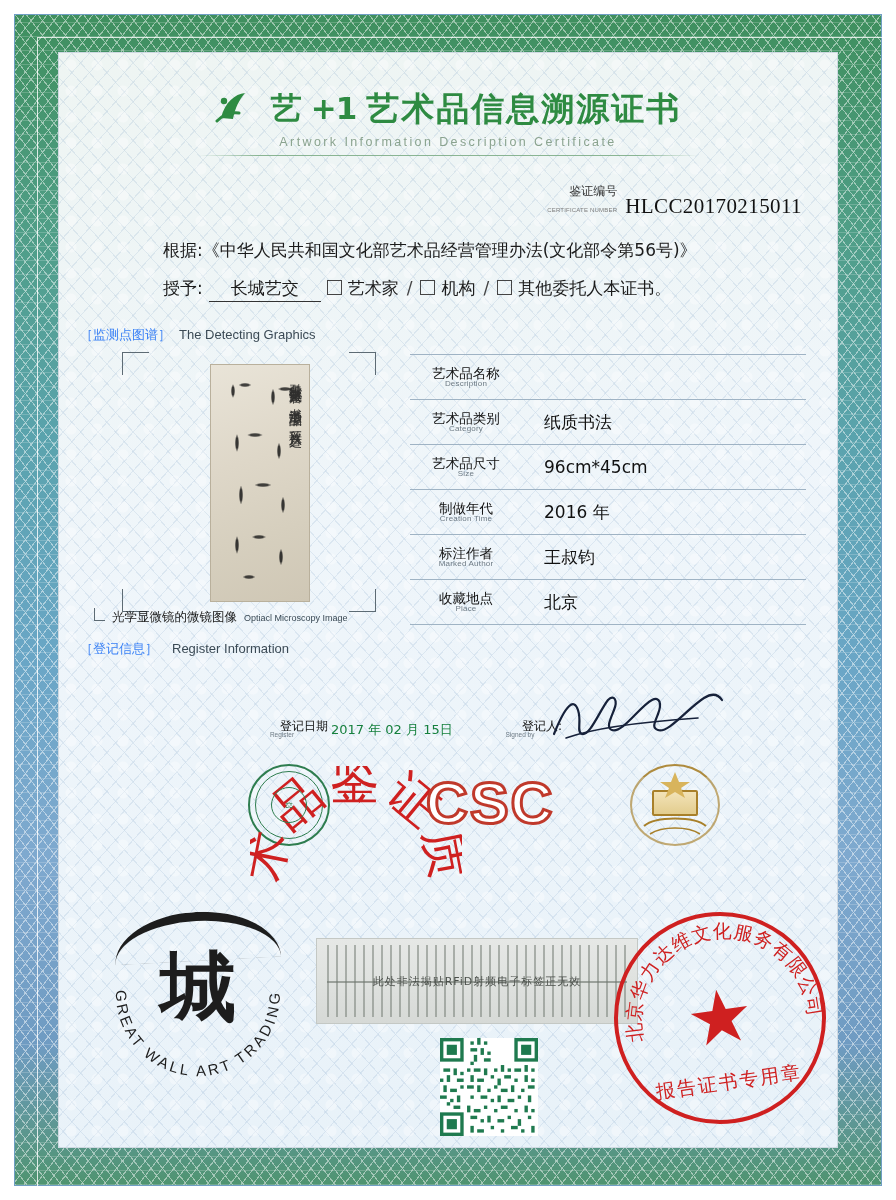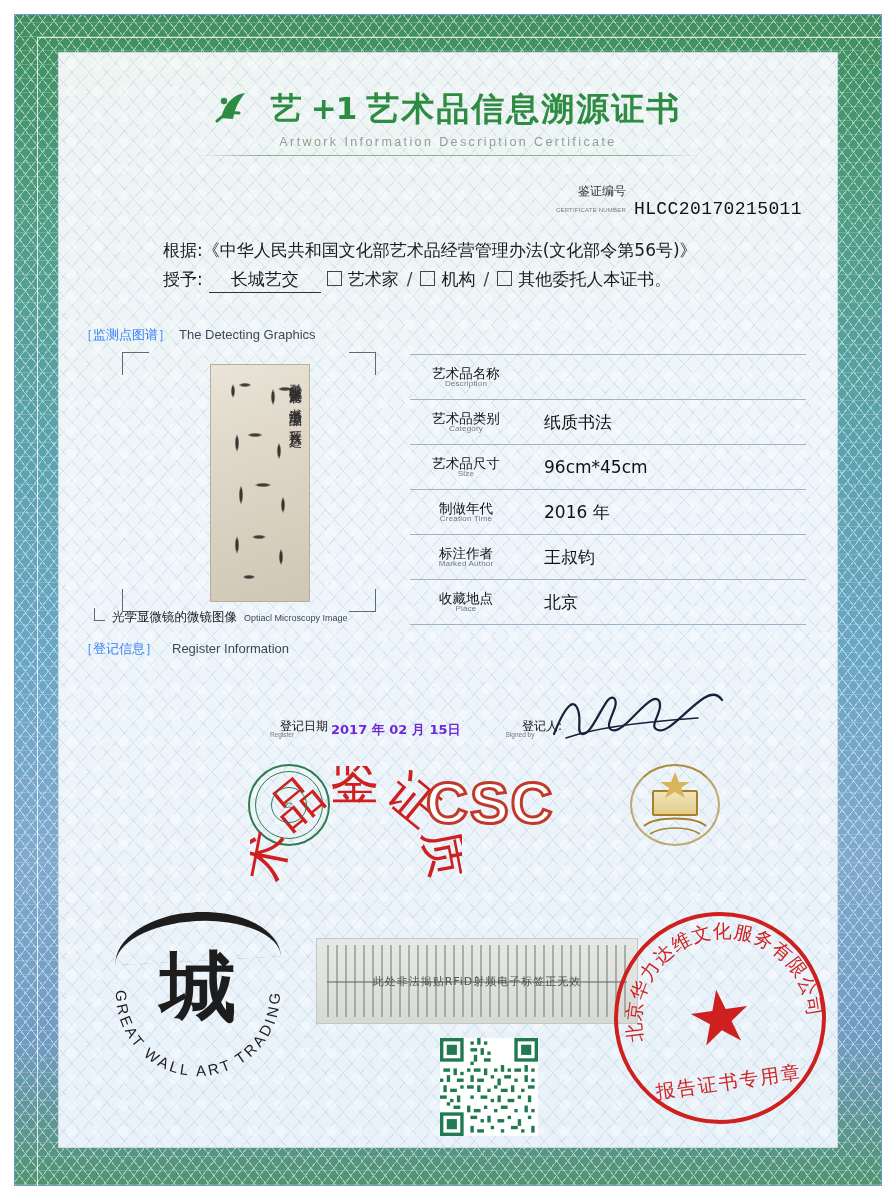--- a/index.html
+++ b/index.html
@@ -144,40 +144,40 @@
     font-family: "DejaVu Sans", sans-serif;
     font-size: 12px;
     color: #333;
   }
   .certno-label .en {
     font-size: 6px;
     color: #7b7b7b;
     letter-spacing: 0.2px;
   }
   .certno-value {
-    font-family: Liberation Mono, monospace;
-    font-size: 18px;
+    font-family: Liberation Serif, serif;
+    font-size: 21px;
     color: #111;
     letter-spacing: 0.4px;
   }
 
   
   .statement {
     position: absolute;
     left: 105px; top: 186px;
     width: 620px;
   }
   .stmt-line1 {
     font-family: "DejaVu Sans", sans-serif;
     font-size: 17px;
     color: #1b1b1b;
     line-height: 1.5;
   }
   .stmt-line2 {
-    margin-top: 4px;
+    margin-top: 13px;
     font-family: "DejaVu Sans", sans-serif;
     font-size: 17px;
     color: #1b1b1b;
     display: flex;
     align-items: baseline;
     gap: 6px;
     flex-wrap: nowrap;
   }
   .grantee {
     display: inline-block;
@@ -366,23 +366,22 @@
     margin-left: 44px;
   }
   .reg-lbl .en {
     display: block;
     font-size: 6.5px;
     color: #6d7a84;
   }
   .reg-val {
     font-family: "DejaVu Sans", sans-serif;
     font-size: 13px;
-    color: #6d28d9;
+    color: #15803d;
     padding-bottom: 2px;
-    font-weight: bold;
   }
   .reg-signer {
     position: absolute;
     left: 420px; top: 28px;
     display: flex;
     align-items: flex-end;
     gap: 6px;
   }
   .signature {
     position: absolute;

